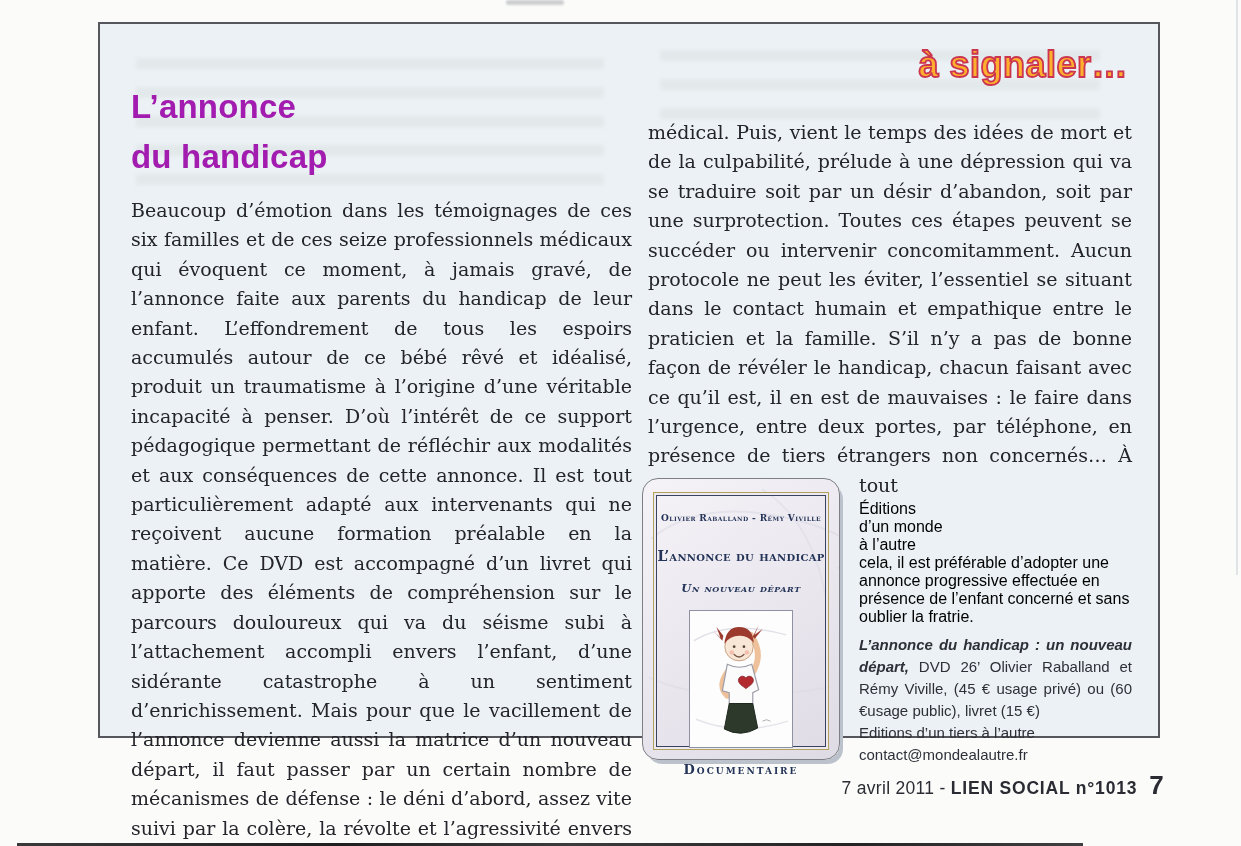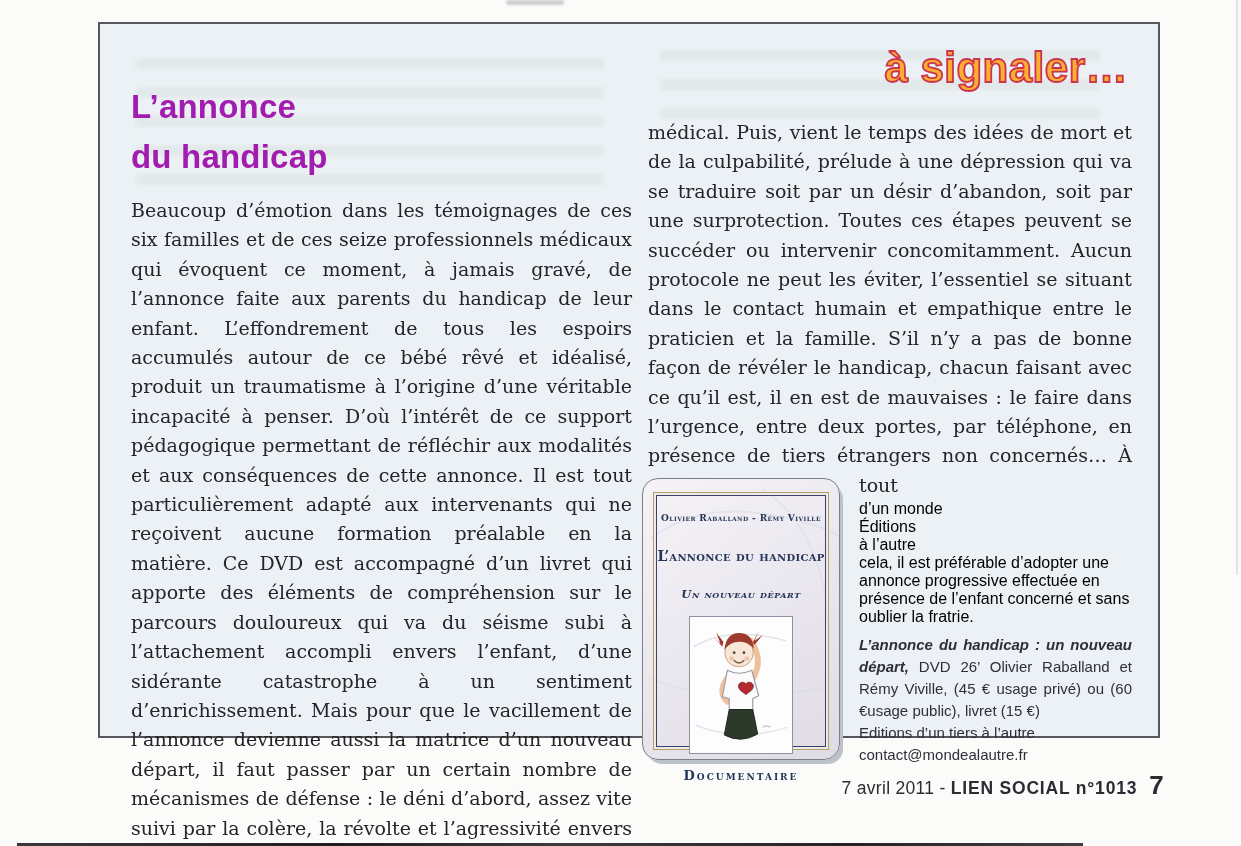--- a/index.html
+++ b/index.html
@@ -22,21 +22,21 @@
     position:absolute; left:98px; top:22px; width:1062px; height:716px;
     background:#ebf1f4; border:2px solid #56575c;
   }
   .ghost{ position:absolute; opacity:.05; filter:blur(2px); pointer-events:none;
     background:repeating-linear-gradient(180deg,#50604f 0 11px,transparent 11px 29px); }
   .ghost.g1{ left:36px; top:34px; width:468px; height:128px; }
   .ghost.g2{ left:560px; top:26px; width:440px; height:72px; }
 
   .flag{
     position:absolute; top:20px; right:30px;
-    font-size:42px; font-weight:bold; letter-spacing:.5px;
+    font-size:36px; font-weight:bold; letter-spacing:.5px;
     color:#ffaf2e; -webkit-text-stroke:1.8px #cb3550;
     text-shadow:0 0 1px #cb3550;
   }
 
   .article-title{
     position:absolute; left:31px; top:58px;
     font-size:33px; line-height:50px; color:#a21caf;
     font-weight:bold; -webkit-text-stroke:0; letter-spacing:.2px;
   }
 
@@ -69,21 +69,21 @@
     margin-top:8px; font-size:9px; font-weight:bold; color:#243458;
     font-variant:small-caps; letter-spacing:.4px; white-space:nowrap;
   }
   .cover-rule{ width:150px; height:1px; background:#5a5c6e; margin:4px 0 5px; }
   .cover-title{
     font-size:14px; font-weight:bold; color:#243458;
     font-variant:small-caps; letter-spacing:.3px; white-space:nowrap;
   }
   .cover-subtitle{
     font-size:11.5px; font-weight:bold; font-style:italic; color:#243458;
-    font-variant:small-caps; margin-top:8px; letter-spacing:.6px;
+    font-variant:small-caps; margin-top:2px; letter-spacing:.6px;
   }
   .cover-illustration{
     width:104px; height:138px; margin-top:7px;
     background:#fdfdfe; border:1px solid #8d91a2;
   }
   .cover-genre{
     margin-top:7px; font-size:13px; font-weight:bold; color:#243458;
     font-variant:small-caps; letter-spacing:2px;
   }
   .cover-publisher{ margin-top:3px; font-size:6px; line-height:7.5px; color:#243458; }
@@ -168,22 +168,22 @@
 
               <path d="M40,94 L35,120 Q52,129 69,119 L64,94 Z" fill="#2d3a2b" stroke="#1e281e" stroke-width="1"></path>
 
               <path d="M74,112 q4,-3 8,0" stroke="#9a9a9a" stroke-width=".8" fill="none"></path>
             </svg>
           </span>
           <span class="cover-genre">Documentaire</span>
           <span class="cover-publisher">
             </span>
           </span>
-        </span></p><div>d’un monde</div>
-            <div>Éditions</div>
+        </span></p><div>Éditions</div>
+            <div>d’un monde</div>
             <div>à l’autre</div>
           
         
       
       <span>cela, il est préférable d’adopter une annonce progressive effectuée en présence de l’enfant concerné et sans oublier la fratrie.</span>
     <p></p>
 
     <div class="caption">
       <p class="caption-main"><span class="caption-title">L’annonce du handicap : un nouveau départ,</span><span> DVD 26’ Olivier Raballand et Rémy Viville, (45 € usage privé) ou (60 €usage public), livret (15 €)</span></p>
       <div>Editions d’un tiers à l’autre</div>

